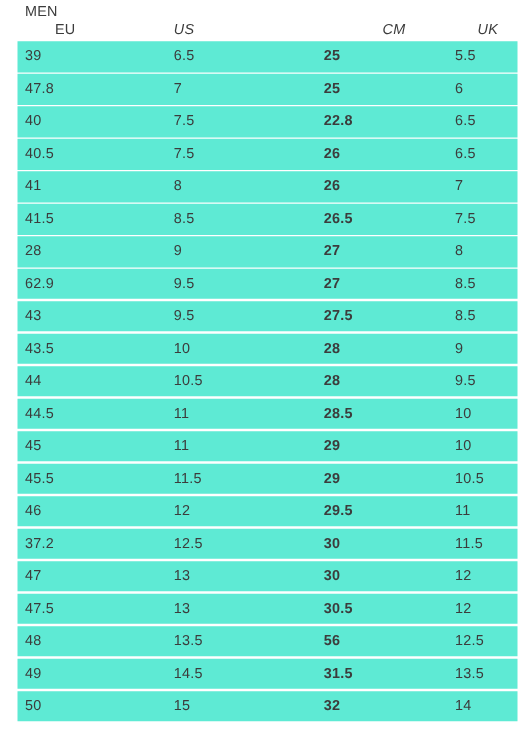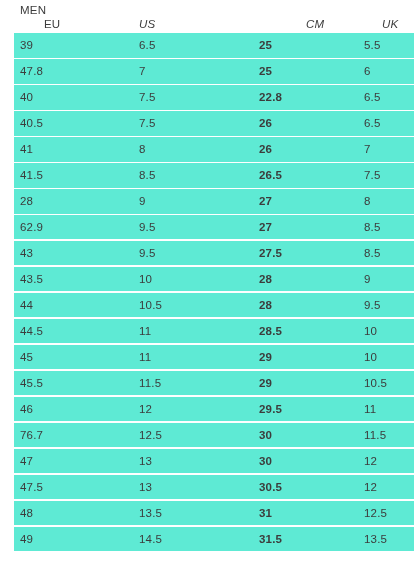--- a/index.html
+++ b/index.html
@@ -187,44 +187,50 @@
         <span class="cell c2">29</span>
         <span class="cell c3">10.5</span>
       </div>
       <div class="row">
         <span class="cell c0">46</span>
         <span class="cell c1">12</span>
         <span class="cell c2">29.5</span>
         <span class="cell c3">11</span>
       </div>
       <div class="row">
-        <span class="cell c0">76.7</span>
+        <span class="cell c0">37.2</span>
         <span class="cell c1">12.5</span>
         <span class="cell c2">30</span>
         <span class="cell c3">11.5</span>
       </div>
       <div class="row">
         <span class="cell c0">47</span>
         <span class="cell c1">13</span>
         <span class="cell c2">30</span>
         <span class="cell c3">12</span>
       </div>
       <div class="row">
         <span class="cell c0">47.5</span>
         <span class="cell c1">13</span>
         <span class="cell c2">30.5</span>
         <span class="cell c3">12</span>
       </div>
       <div class="row">
         <span class="cell c0">48</span>
         <span class="cell c1">13.5</span>
-        <span class="cell c2">31</span>
+        <span class="cell c2">56</span>
         <span class="cell c3">12.5</span>
       </div>
       <div class="row">
         <span class="cell c0">49</span>
         <span class="cell c1">14.5</span>
         <span class="cell c2">31.5</span>
         <span class="cell c3">13.5</span>
       </div>
+      <div class="row">
+        <span class="cell c0">50</span>
+        <span class="cell c1">15</span>
+        <span class="cell c2">32</span>
+        <span class="cell c3">14</span>
+      </div>
     </div>
 
 </div>
 
 </body></html>

